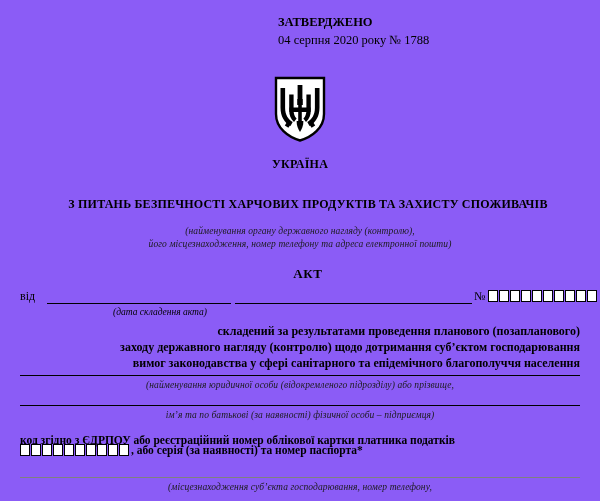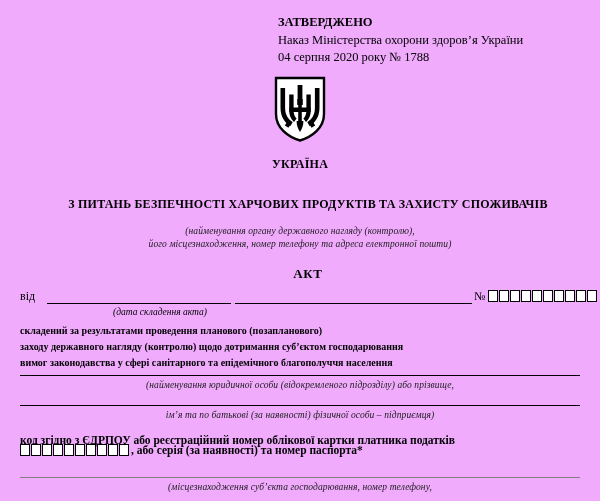--- a/index.html
+++ b/index.html
@@ -10,21 +10,21 @@
   body {
     font-family: "Liberation Serif", "DejaVu Serif", serif;
     color: #000000;
     -webkit-font-smoothing: none;
   }
   #page {
     position: relative;
     width: 600px;
     height: 501px;
     overflow: hidden;
-    background: #f0abfc;
+    background: #8b5cf6;
     box-sizing: border-box;
   }
   .bold { font-weight: bold; }
   .caption {
     text-align: center;
     font-size: 9.5px;
     font-style: italic;
     letter-spacing: .1px;
     line-height: 13px;
     color: #1a1a1a;
@@ -154,22 +154,22 @@
     box-sizing: border-box;
     background: #ffffff;
   }
 
   
   .para {
     position: absolute;
     left: 20px;
     width: 560px;
     top: 323px;
-    text-align: left;
-    font-size: 10px;
+    text-align: right;
+    font-size: 12px;
     font-weight: bold;
     line-height: 16px;
   }
   .para div { white-space: nowrap; }
 
   
   .edrpou {
     position: absolute;
     left: 20px;
     top: 432px;
@@ -193,21 +193,20 @@
     margin-left: 2px;
   }
 </style>
 </head>
 <body>
 
 <div id="page">
 
   <div class="approval">
     <div class="bold">ЗАТВЕРДЖЕНО</div>
-    <div>Наказ Міністерства охорони здоров’я України</div>
     <div>04 серпня 2020 року № 1788</div>
   </div>
 
   <div class="emblem-wrap">
     <svg class="emblem" viewBox="0 0 52 66">
       <path d="M2 2 H50 V38 C50 52 38 61 26 64.5 C14 61 2 52 2 38 Z" fill="#ffffff" stroke="#000000" stroke-width="2.4"></path>
       <g fill="#000000">
 
         <path d="M23.6 9 h4.8 v14 h-4.8 z"></path>
         <path d="M23.2 23 h5.6 v6 h-5.6 z"></path>

